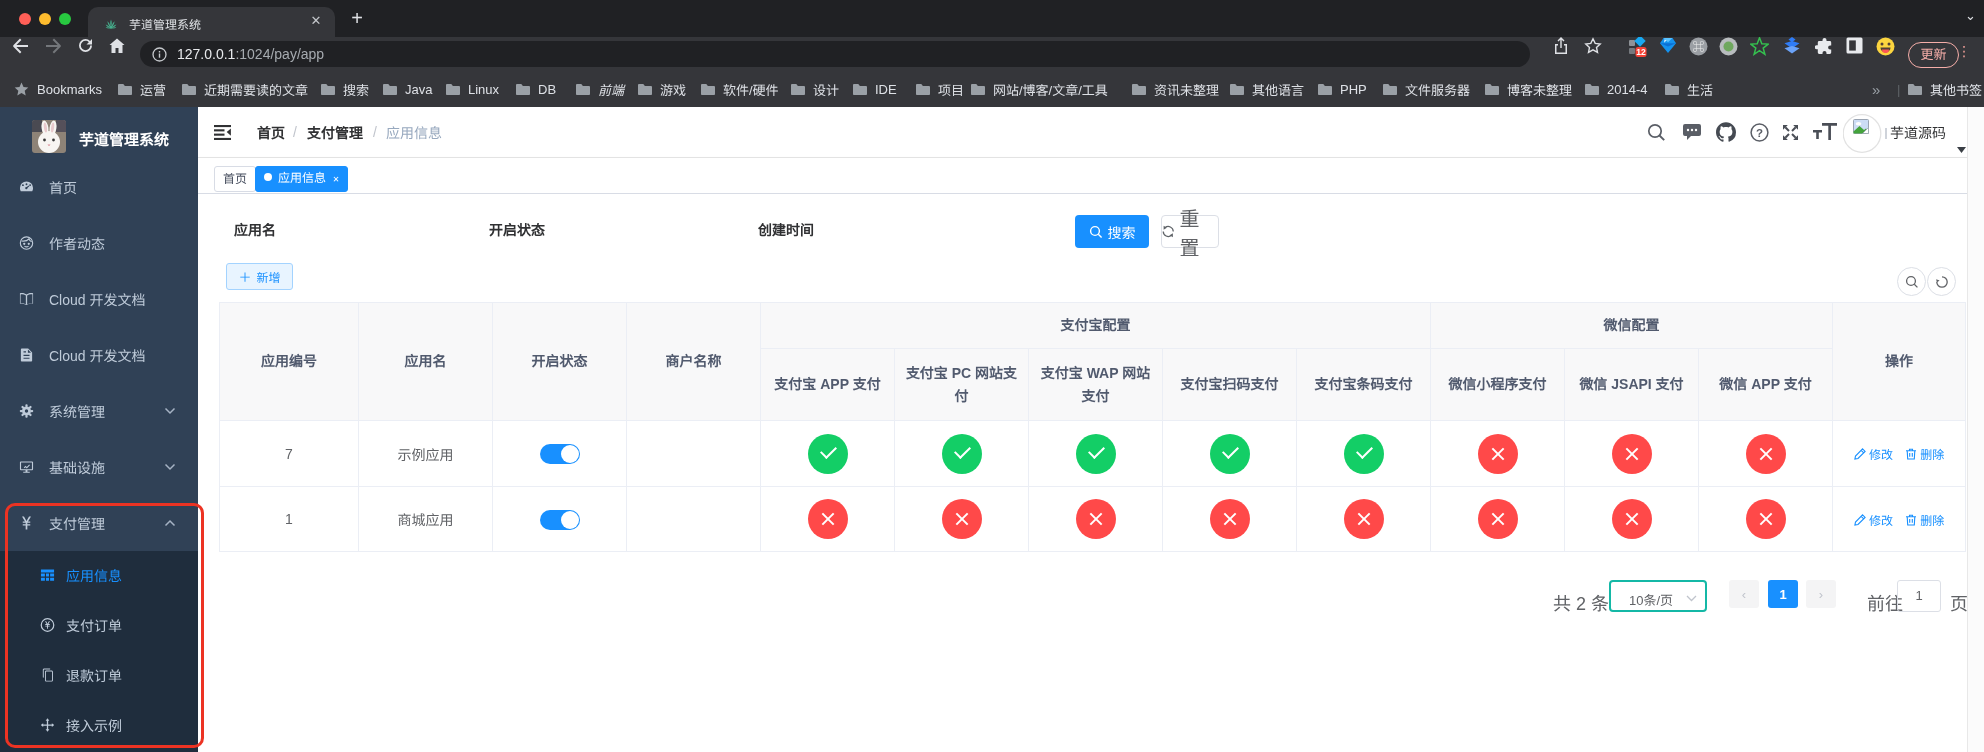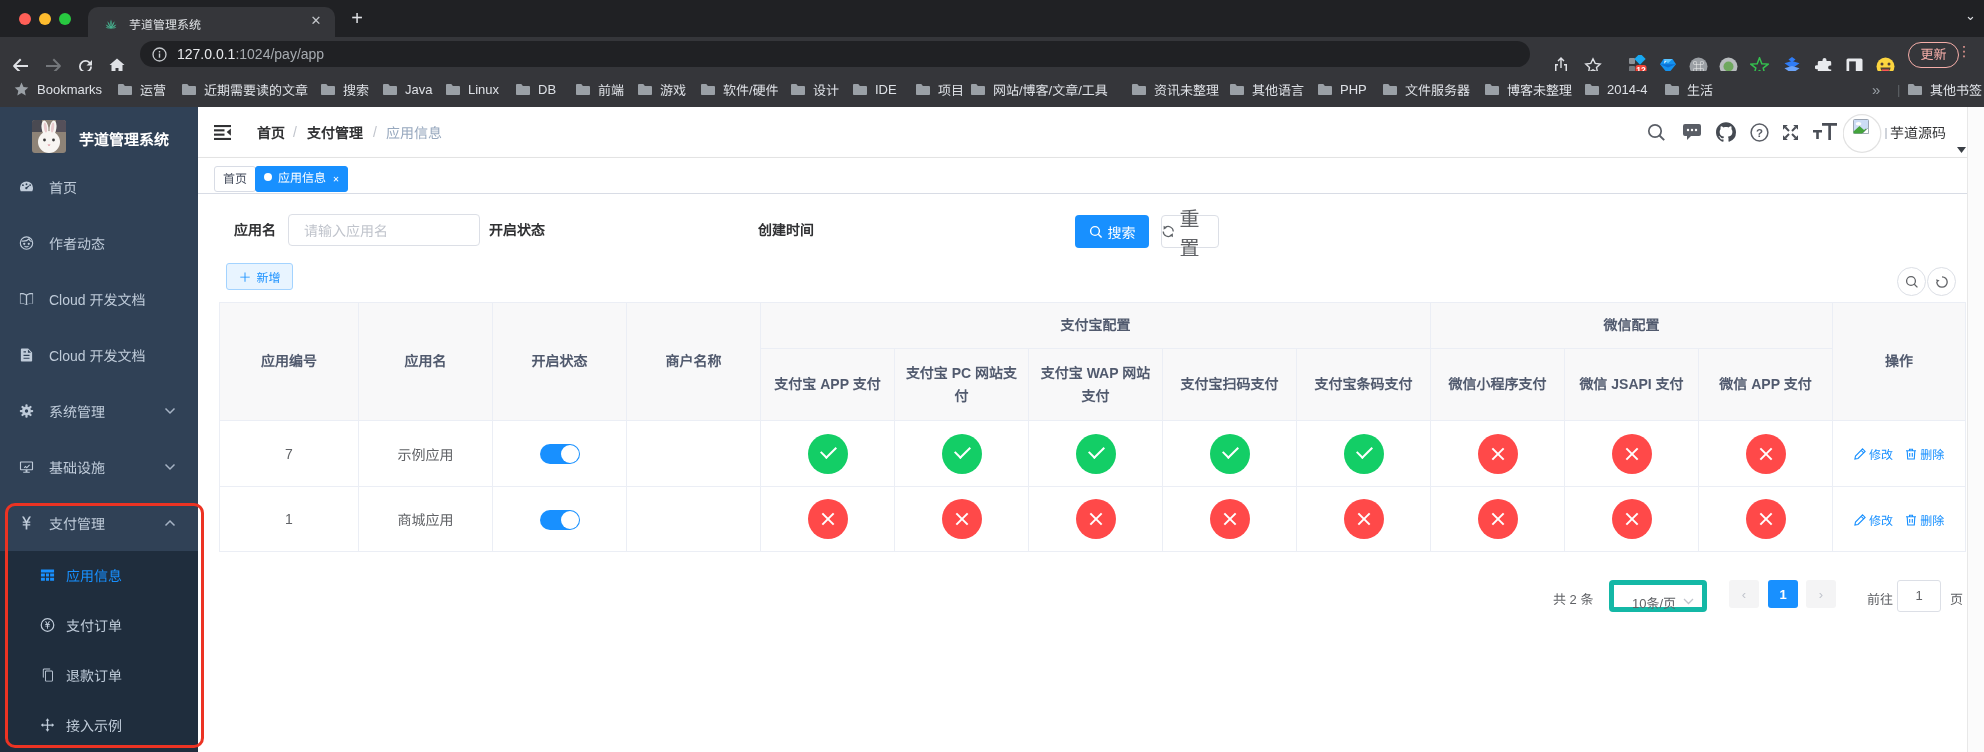--- a/index.html
+++ b/index.html
@@ -9,21 +9,21 @@
 
 
 #tabstrip { position:absolute; top:0; left:0; width:1984px; height:37px; background:#202124; }
 .tl { position:absolute; top:13px; width:12px; height:12px; border-radius:50%; }
 #tab { position:absolute; left:88px; top:7px; width:247px; height:30px; background:#35363a; border-radius:10px 10px 0 0; }
 #tabtitle { position:absolute; left:41px; top:8px; font-size:12px; color:#dfe1e5; }
 #tabclose { position:absolute; left:218px; top:4px; width:20px; height:20px; color:#c3c6ca; font-size:13px; text-align:center; line-height:20px; }
 #newtab { position:absolute; left:343px; top:5px; width:28px; height:28px; color:#dfe1e5; font-size:20px; font-weight:300; text-align:center; line-height:26px; }
 #tsearch { position:absolute; right:8px; top:8px; color:#dfe1e5; font-size:13px; }
 #toolbar { position:absolute; top:37px; left:0; width:1984px; height:34px; background:#35363a; }
-.ticon { position:absolute; top:12px; height:34px; display:flex; align-items:center; justify-content:center; }
+.ticon { position:absolute; top:0; height:34px; display:flex; align-items:flex-start; justify-content:center; }
 #urlpill { position:absolute; left:140px; top:4px; width:1390px; height:26px; border-radius:13px; background:#202124; display:flex; align-items:center; }
 #urltext { font-size:14px; color:#e8eaed; margin-left:10px; }
 #urltext .dim { color:#a6abb0; }
 #bmbar { position:absolute; top:71px; left:0; width:1984px; height:36px; background:#35363a; }
 .bmitem { position:absolute; top:0; height:36px; display:flex; align-items:center; font-size:13px; color:#dee1e6; white-space:nowrap; }
 .bmitem svg { margin-right:7px; }
 #upd { position:absolute; right:25px; top:5px; width:51px; height:26px; border:1px solid #f6aea9; border-radius:13px; color:#f6aea9; font-size:13px; text-align:center; line-height:24px; }
 #dots3 { position:absolute; right:13px; top:6px; color:#f2a099; font-size:14px; letter-spacing:0; }
 
 
@@ -75,22 +75,22 @@
 .cir.g { background:#13ce66; }
 .cir.r { background:#ff4949; }
 .cir.g:after { content:""; position:absolute; left:13px; top:12px; width:13px; height:7px; border-left:2px solid #fff; border-bottom:2px solid #fff; transform:rotate(-45deg); }
 .cir.r:before, .cir.r:after { content:""; position:absolute; left:50%; top:50%; width:16px; height:2px; background:#fff; }
 .cir.r:before { transform:translate(-50%,-50%) rotate(45deg); }
 .cir.r:after { transform:translate(-50%,-50%) rotate(-45deg); }
 .oplink { color:#1890ff; font-size:12px; white-space:nowrap; }
 
 
 #pager { position:absolute; top:386px; left:0; width:1746px; height:32px; }
-.pgtext { position:absolute; font-size:13px; color:#606266; top:9px; }
-#pgsel { position:absolute; left:1411px; top:0; width:98px; height:32px; border:5px solid #14b8a6; border-radius:4px; font-size:13px; color:#606266; }
+.pgtext { position:absolute; font-size:18px; color:#606266; top:9px; }
+#pgsel { position:absolute; left:1411px; top:0; width:98px; height:32px; border:2px solid #14b8a6; border-radius:4px; font-size:13px; color:#606266; }
 .pgbtn { position:absolute; top:0px; width:30px; height:28px; border-radius:3px; background:#f4f4f5; color:#c0c4cc; font-size:13px; display:flex; align-items:center; justify-content:center; }
 #pgcur { position:absolute; left:1570px; top:0px; width:30px; height:28px; border-radius:3px; background:#1890ff; color:#fff; font-size:13px; font-weight:700; display:flex; align-items:center; justify-content:center; }
 #pginp { position:absolute; left:1699px; top:0; width:44px; height:32px; border:1px solid #dcdfe6; border-radius:3px; font-size:13px; color:#606266; text-align:center; line-height:30px; }
 #scrollstrip { position:absolute; top:107px; right:0; width:17px; height:645px; background:#fbfbfb; border-left:1px solid #e8e8e8; }
 </style>
 </head>
 <body>
 <div id="stage">
   <svg width="0" height="0" style="position:absolute">
       <defs>
@@ -245,21 +245,21 @@
         </svg>搜索</div>
     <div class="bmitem" style="left:382px;"><svg class="fo" width="16" height="13" viewBox="0 0 16 13">
           <use href="#fld"></use>
         </svg>Java</div>
     <div class="bmitem" style="left:445px;"><svg class="fo" width="16" height="13" viewBox="0 0 16 13">
           <use href="#fld"></use>
         </svg>Linux</div>
     <div class="bmitem" style="left:515px;"><svg class="fo" width="16" height="13" viewBox="0 0 16 13">
           <use href="#fld"></use>
         </svg>DB</div>
-    <div class="bmitem" style="left:575px;"><svg class="fo" width="16" height="13" viewBox="0 0 16 13">
+    <div class="bmitem" style="left:575px;font-style:italic;"><svg class="fo" width="16" height="13" viewBox="0 0 16 13">
           <use href="#fld"></use>
         </svg>前端</div>
     <div class="bmitem" style="left:637px;"><svg class="fo" width="16" height="13" viewBox="0 0 16 13">
           <use href="#fld"></use>
         </svg>游戏</div>
     <div class="bmitem" style="left:700px;"><svg class="fo" width="16" height="13" viewBox="0 0 16 13">
           <use href="#fld"></use>
         </svg>软件/硬件</div>
     <div class="bmitem" style="left:790px;"><svg class="fo" width="16" height="13" viewBox="0 0 16 13">
           <use href="#fld"></use>
@@ -501,23 +501,20 @@
         </svg></div>
   </div>
 
   <div id="tagsbar">
     <div class="tag" style="left:16px;">首页</div>
     <div class="tag active" style="left:57px;font-family:Liberation Mono, monospace;"><span class="dot"></span>应用信息<span class="x">✕</span></div>
   </div>
 
   <div id="content">
     <div class="flabel" style="left:36px;">应用名</div>
-    <div class="finput" style="left:90px;width:192px;">
-        <span style="margin-left:15px;">请输入应用名</span>
-      </div>
     <div class="flabel" style="left:291px;">开启状态</div>
     <div class="flabel" style="left:560px;">创建时间</div>
     <div id="btnsearch"><svg style="margin-right:5px" width="14" height="14" viewBox="0 0 14 14">
           <circle cx="6" cy="6" r="4.4" fill="none" stroke="#fff" stroke-width="1.4"></circle>
           <line x1="9.3" y1="9.3" x2="12.6" y2="12.6" stroke="#fff" stroke-width="1.4"></line>
         </svg>搜索</div>
     <div id="btnreset"><svg style="margin-right:5px" width="13" height="13" viewBox="0 0 13 13">
           <g fill="none" stroke="#5f6368" stroke-width="1.3">
             <path d="M11.7 6.5a5.2 5.2 0 0 0-8.6-3.9"></path>
             <path d="M1.3 6.5a5.2 5.2 0 0 0 8.6 3.9"></path>

